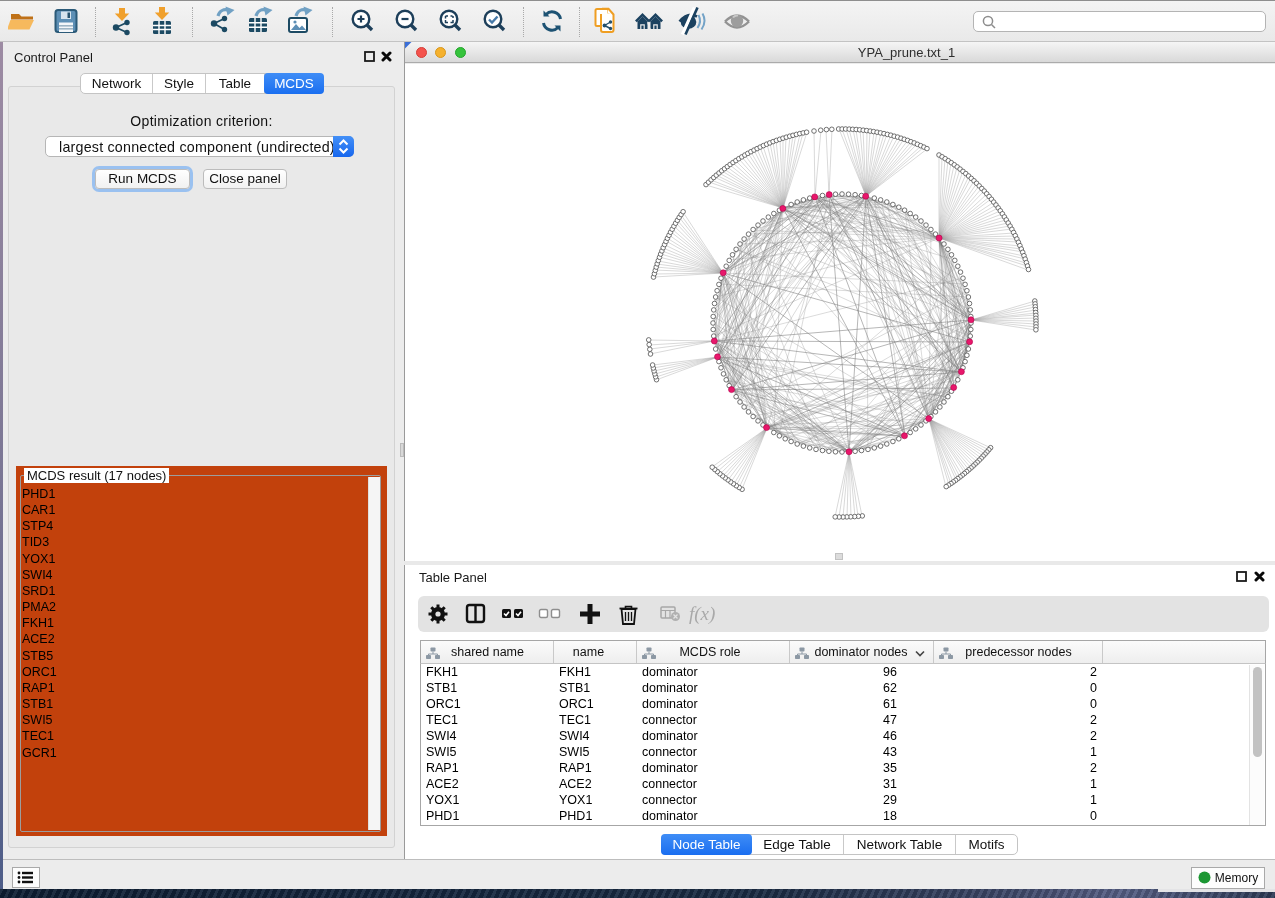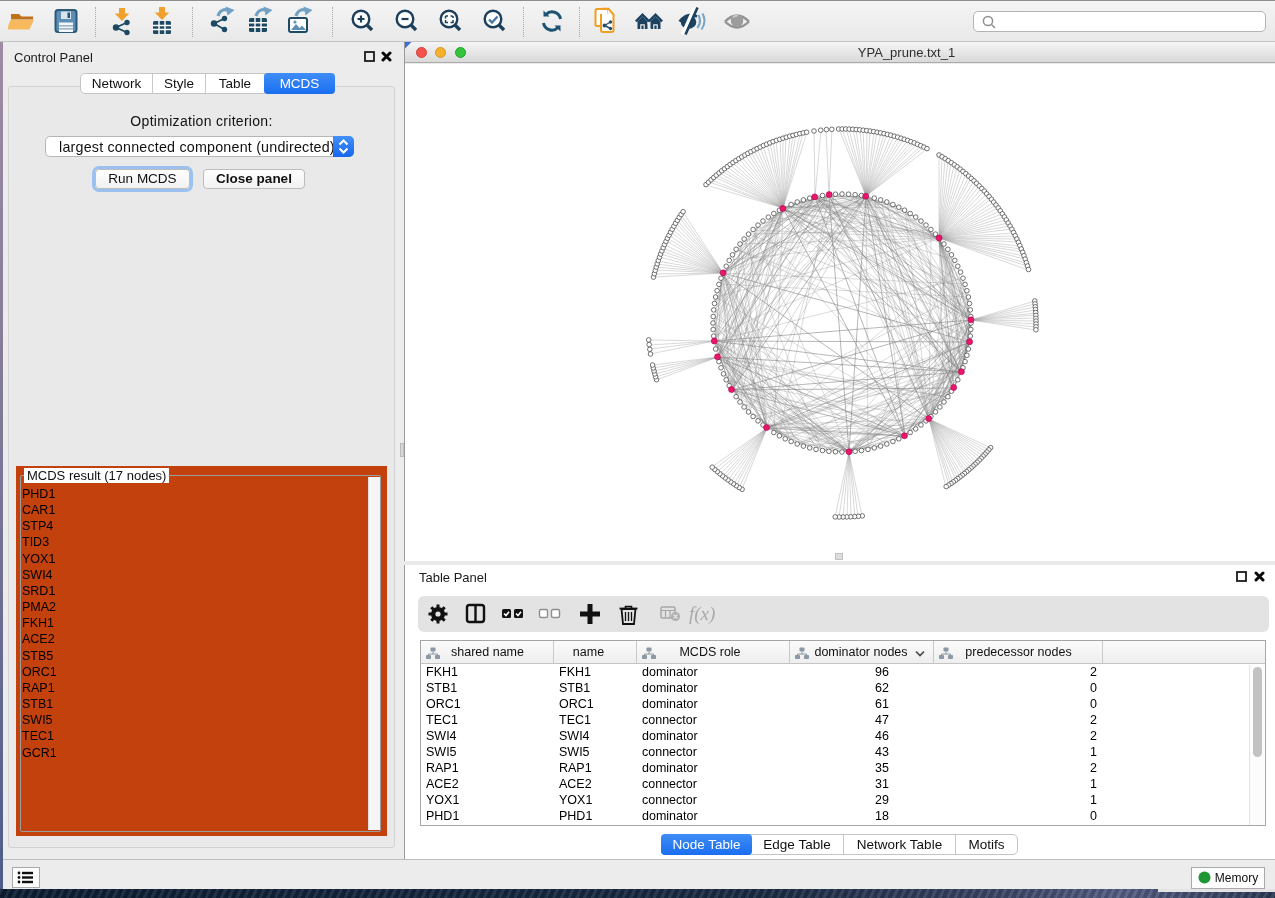--- a/index.html
+++ b/index.html
@@ -24,21 +24,21 @@
 .seg { position:absolute; display:flex; height:21px; background:#fff; border:1px solid #c4c4c4; border-radius:5px; font-size:13.5px; color:#111; }
 .seg .s { display:flex; align-items:center; justify-content:center; border-right:1px solid #c9c9c9; height:100%; }
 .seg .s:last-child { border-right:none; }
 .seg .sel { background:linear-gradient(#3f8df6,#1a6ef0); color:#fff; border-radius:4px; margin:-1px; height:21px; border-right:none; }
 
 #optlabel { position:absolute; left:0; top:71px; width:397px; text-align:center; font-size:14px; letter-spacing:.3px; color:#111; }
 #dropdown { position:absolute; left:42px; top:94px; width:309px; height:21px; background:#fff; border:1px solid #b6b6b6; border-radius:5px; font-size:14.3px; letter-spacing:.2px; color:#111; line-height:20px; padding-left:13px; }
 #dropbtn { position:absolute; right:-1px; top:-1px; width:21px; height:21px; background:linear-gradient(#4490f7,#1767ee); border-radius:0 5px 5px 0; }
 .btn { position:absolute; height:20px; background:linear-gradient(#ffffff,#f1f1f1); border:1px solid #bcbcbc; border-radius:4px; font-size:13.5px; color:#111; text-align:center; line-height:18px; }
 #runbtn { left:92px; top:127px; width:95px; box-shadow:0 0 0 3px rgba(90,160,245,.55); }
-#closebtn { left:200px; top:127px; width:102px;font-weight:bold; }
+#closebtn { left:200px; top:127px; width:84px; }
 
 #mcdsbox { position:absolute; left:13px; top:424px; width:371px; height:370px; background:#c2410c; }
 #mcdsborder { position:absolute; left:4px; top:9px; width:361px; height:357px; border:1px solid #9d9d9d; border-radius:2px; }
 #mcdslabel { position:absolute; left:8px; top:2px; font-size:13px; color:#111; background:#fff; padding:0 3px; }
 #mcdslist { position:absolute; left:6px; top:20px; font-size:12.5px; color:#000; line-height:16.15px; }
 #mcdsscroll { position:absolute; right:7px; top:11px; width:12px; height:353px; background:#f5f5f5; border-left:1px solid #e0e0e0; }
 
 #statusbar { left:3px; top:859px; width:1272px; height:30px; background:#ececec; border-top:1px solid #bdbdbd; }
 #listbtn { position:absolute; left:9px; top:7px; width:28px; height:21px; background:#fdfdfd; border:1px solid #a9a9a9; }
 #membtn { position:absolute; right:10px; top:7px; width:74px; height:22px; background:#fdfdfd; border:1px solid #a9a9a9; font-size:12px; color:#111; line-height:20px; text-align:center; }
@@ -56,21 +56,21 @@
 #tpanel { left:404px; top:565px; width:871px; height:294px; background:#ffffff; border-left:1px solid #9a9a9a; }
 #tpanel .title { position:absolute; left:14px; top:5px; font-size:13px; color:#1a1a1a; }
 #ttoolbar { position:absolute; left:13px; top:31px; width:851px; height:36px; background:#e3e3e3; border-radius:6px; }
 #thead { position:absolute; left:15px; top:75px; width:846px; height:24px; background:linear-gradient(#fbfbfb,#eee); border:1px solid #a6a6a6; border-bottom:1px solid #c4c4c4; font-size:12.5px; color:#111; }
 #tbody { position:absolute; left:15px; top:99px; width:846px; height:162px; background:#fff; border:1px solid #a6a6a6; border-top:none; font-size:12.5px; color:#000; }
 .hcol { position:absolute; top:0; height:100%; border-right:1px solid #c9c9c9; }
 .hlab { position:absolute; top:4px; width:100%; text-align:center; }
 .hicon { position:absolute; top:6px; left:7px; }
 .trow { position:absolute; height:16px; line-height:16px; width:100%; }
 .c1 { position:absolute; left:5px; } .c2 { position:absolute; left:138px; }
-.c3 { position:absolute; left:221px; } .c4 { position:absolute; width:60px; text-align:left; left:454px; }
+.c3 { position:absolute; left:221px; } .c4 { position:absolute; width:60px; text-align:right; left:416px; }
 .c5 { position:absolute; width:60px; text-align:right; left:616px; }
 #tscroll { position:absolute; right:1px; top:1px; width:15px; height:160px; background:#fcfcfc; border-left:1px solid #e3e3e3; }
 #tscroll .thumb { position:absolute; left:3px; top:2px; width:9px; height:90px; background:#c2c2c2; border-radius:5px; }
 #bottabs { position:absolute; left:256px; top:269px; }
 </style>
 </head>
 <body>
 
 <div class="abs" id="toolbar">
 <div class="ticon" style="left:8px"><svg width="28" height="30" viewBox="0 0 28 30">
@@ -200,21 +200,21 @@
         <rect x="1" y="1" width="9" height="9" fill="none" stroke="#1a1a1a" stroke-width="1.8"></rect>
       </svg></div>
   <div class="wicons" style="left:378px"><svg width="11" height="11" viewBox="0 0 11 11">
         <path d="M2 2 9 9M9 2 2 9" stroke="#0a0a0a" stroke-width="3" stroke-linecap="round"></path>
       </svg></div>
   <div id="cpsub"></div>
   <div class="seg" style="left:77px; top:31px">
     <div class="s" style="width:72px">Network</div>
     <div class="s" style="width:53px">Style</div>
     <div class="s" style="width:59px">Table</div>
-    <div class="s sel" style="width:71px">MCDS</div>
+    <div class="s sel" style="width:60px">MCDS</div>
   </div>
   <div id="dropdown">largest connected component (undirected)
     <div id="dropbtn"><svg width="21" height="21" viewBox="0 0 21 21">
           <path d="M6.5 8.5 10.5 4.5 14.5 8.5" fill="none" stroke="#fff" stroke-width="2"></path>
           <path d="M6.5 12.5 10.5 16.5 14.5 12.5" fill="none" stroke="#fff" stroke-width="2"></path>
         </svg></div>
   </div>
   <div id="optlabel">Optimization criterion:</div>
   <div class="btn" id="runbtn">Run MCDS</div>
   <div class="btn" id="closebtn">Close panel</div>

